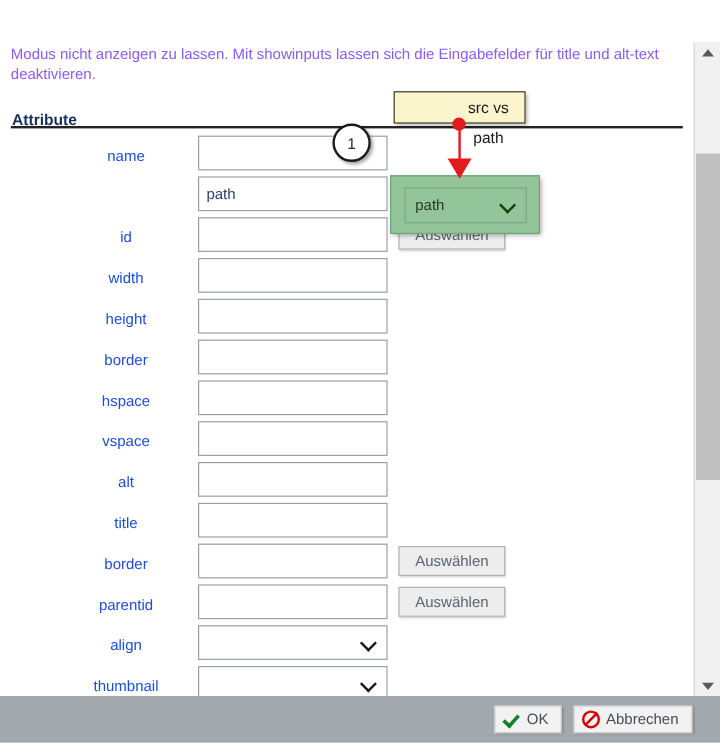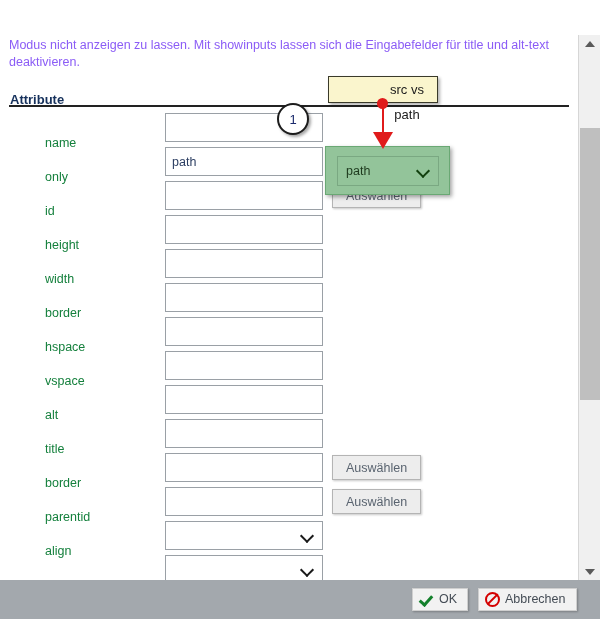--- a/index.html
+++ b/index.html
@@ -75,25 +75,25 @@
     left: 0; top: 78px;
     width: 578px;
   }
   .row {
     position: relative;
     height: 34px;
   }
   .row-label {
     position: absolute;
     right: 413px;
-    top: 23px;
+    top: 10px;
     width: 120px;
-    text-align: left;
-    font-size: 12.5px;
-    color: #15803d;
+    text-align: center;
+    font-size: 12.5px;
+    color: #1d4ed8;
   }
   .row-input {
     position: absolute;
     left: 165px;
     top: 0px;
     width: 158px;
     height: 29px;
     border: 1px solid #9aa0a6;
     background: #ffffff;
     font-family: "Liberation Sans", sans-serif;
@@ -322,34 +322,33 @@
     <div class="intro">Modus nicht anzeigen zu lassen. Mit showinputs lassen sich die Eingabefelder für title und alt-text deaktivieren.</div>
     <div class="hrule"></div>
     <div class="section-title">Attribute</div>
 
     <div class="form" id="form-root">
         <div class="row">
           <div class="row-label">name</div>
           <input class="row-input" type="text" value="" style="">
         </div>
         <div class="row">
-          <div class="row-label">only</div>
           <input class="row-input" type="text" value="path" style="">
         </div>
         <div class="row">
           <div class="row-label">id</div>
           <input class="row-input" type="text" value="" style="">
           <button class="btn-auswahl">Auswählen</button>
         </div>
         <div class="row">
+          <div class="row-label">width</div>
+          <input class="row-input" type="text" value="" style="">
+        </div>
+        <div class="row">
           <div class="row-label">height</div>
-          <input class="row-input" type="text" value="" style="">
-        </div>
-        <div class="row">
-          <div class="row-label">width</div>
           <input class="row-input" type="text" value="" style="">
         </div>
         <div class="row">
           <div class="row-label">border</div>
           <input class="row-input" type="text" value="" style="">
         </div>
         <div class="row">
           <div class="row-label">hspace</div>
           <input class="row-input" type="text" value="" style="">
         </div>

